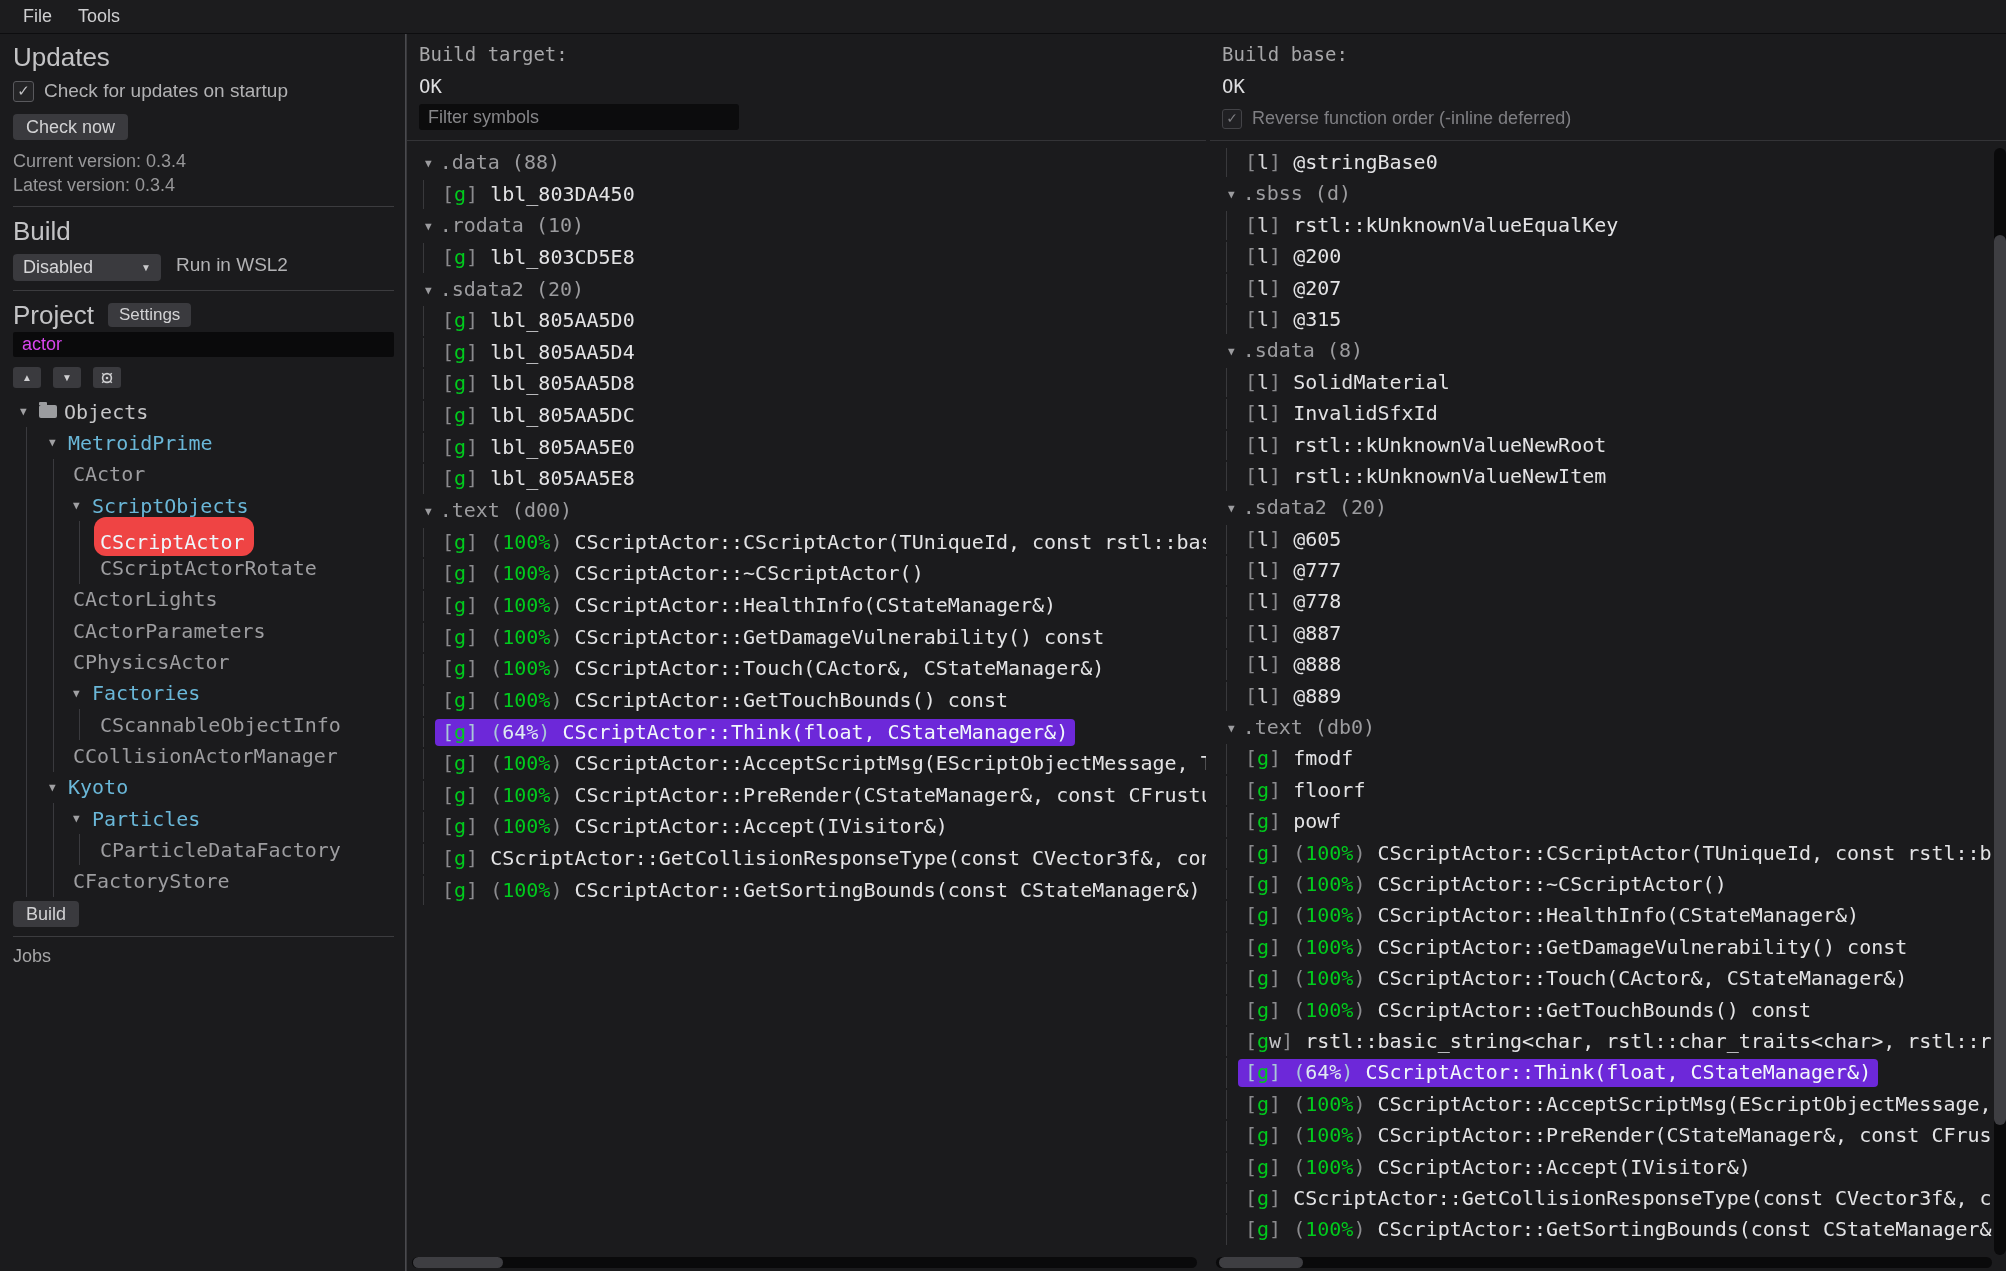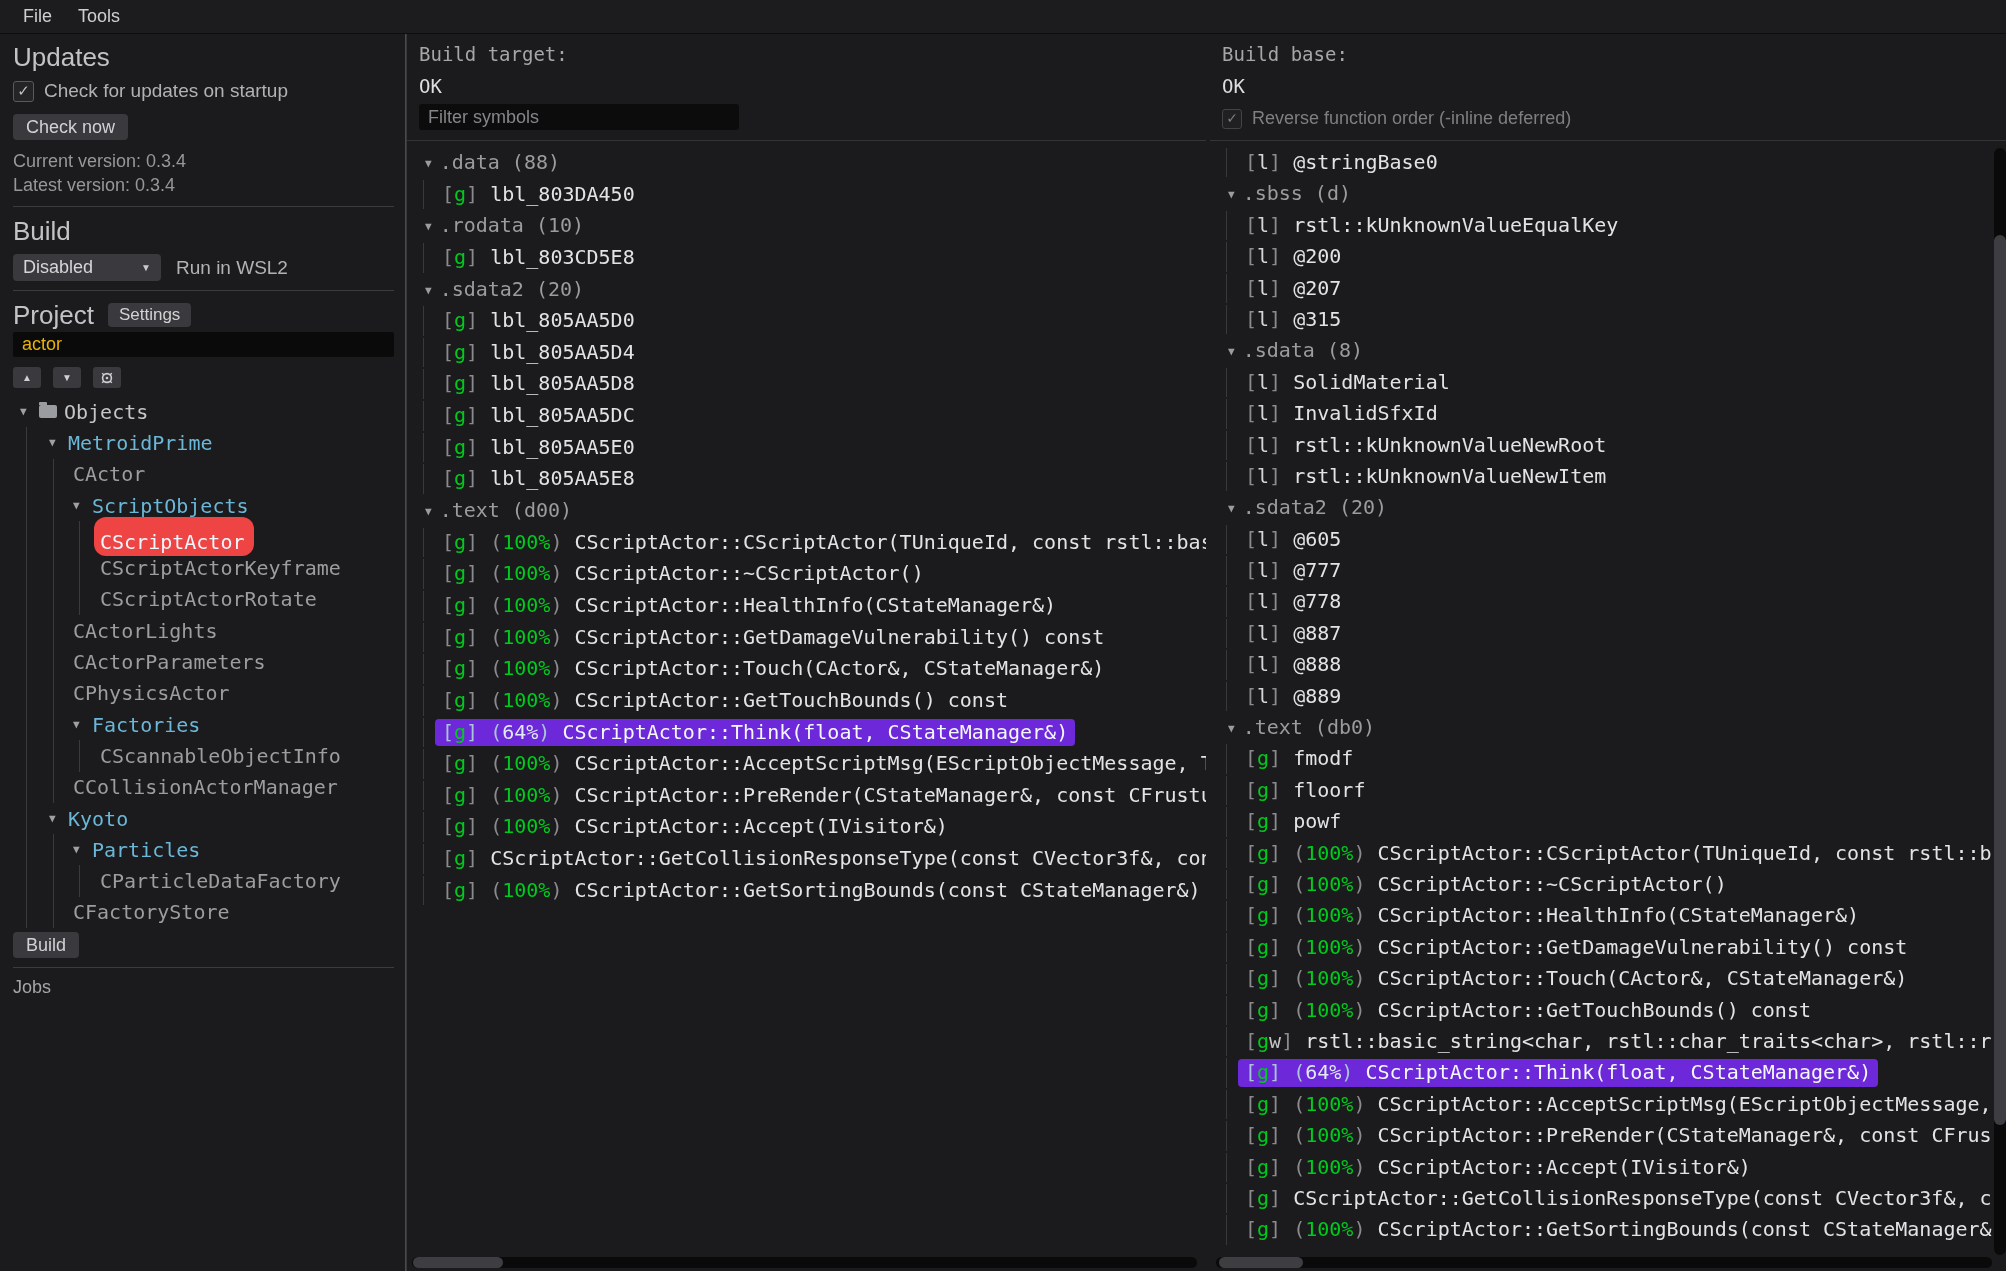--- a/index.html
+++ b/index.html
@@ -22,29 +22,29 @@
   .h1{font-size:26px;font-weight:400;color:#c3c3c5;line-height:30px;margin:2px 0 8px 0;}
   .cbrow{display:flex;align-items:center;gap:10px;height:22px;margin-bottom:12px;font-size:19px;color:#b2b2b4;}
   .cb{flex:none;width:19px;height:19px;background:#242426;border:1px solid #59595d;border-radius:3px;
     font-size:15px;line-height:18px;text-align:center;color:#c2c2c4;}
   .cb.dim{border-color:#434347;color:#7e7e82;background:#202023;}
   .btn{display:inline-block;background:#3a3a3e;color:#d2d2d4;border-radius:4px;
     font-size:18px;padding:3px 13px;line-height:20px;cursor:default;}
   .btn.small{font-size:17px;padding:2px 11px;}
   .ver{font-size:18px;line-height:24px;color:#979799;}
   .hr{border:none;border-top:1px solid #3c3c3f;margin:9px 0 9px 0;}
-  .ddrow{display:flex;align-items:center;gap:15px;margin-bottom:2px;}
+  .ddrow{display:flex;align-items:flex-start;gap:15px;margin-bottom:2px;}
   .dd{width:148px;height:27px;background:#3a3a3e;border-radius:4px;display:flex;align-items:center;
     justify-content:space-between;padding:0 10px;box-sizing:border-box;font-size:18px;color:#d6d6d8;}
   .dd .arr{font-size:10px;color:#c9c9cb;}
   .ddlabel{font-size:19px;color:#b2b2b4;}
   .prow{display:flex;align-items:center;gap:14px;height:30px;margin-bottom:2px;}
   .prow .h1{margin:0;}
   .sinput{display:block;width:381px;height:25px;background:#0a0a0b;border:none;border-radius:2px;
-    color:#eab308;font-size:18px;padding:0 9px;box-sizing:border-box;margin-bottom:10px;font-family:"Liberation Sans",sans-serif;}
+    color:#d946ef;font-size:18px;padding:0 9px;box-sizing:border-box;margin-bottom:10px;font-family:"Liberation Sans",sans-serif;}
   .navrow{display:flex;gap:12px;height:21px;margin-bottom:8px;}
   .nbtn{width:28px;height:21px;background:#3a3a3e;border-radius:3px;display:flex;align-items:center;
     justify-content:center;font-size:10px;color:#d0d0d2;}
   
   #tree{margin-top:4px;}
   .trow{position:relative;height:31.3px;display:flex;align-items:center;
     font-family:"DejaVu Sans Mono",monospace;font-size:20px;white-space:pre;}
   .tg{position:absolute;top:0;bottom:0;width:1px;background:#3a3a3e;}
   .tpad{flex:none;height:1px;}
   .ttri{flex:none;width:19px;font-size:11px;color:#a0a0a3;}
@@ -137,21 +137,20 @@
         <line x1="11.8" y1="11.8" x2="9.9" y2="9.9" stroke="#cfcfd1" stroke-width="1.4"></line>
       </svg>
     </span>
   </div>
   <div id="tree">
       <div class="trow"><span class="tpad" style="width: 7px;"></span><span class="ttri">▼</span><span class="folder"></span><span class="tlabel c-plain">Objects</span></div>
       <div class="trow"><span class="tg" style="left: 13px;"></span><span class="tpad" style="width: 36px;"></span><span class="ttri">▼</span><span class="tlabel c-blue">MetroidPrime</span></div>
       <div class="trow"><span class="tg" style="left: 13px;"></span><span class="tg" style="left: 40px;"></span><span class="tpad" style="width: 60px;"></span><span class="tlabel c-gray">CActor</span></div>
       <div class="trow"><span class="tg" style="left: 13px;"></span><span class="tg" style="left: 40px;"></span><span class="tpad" style="width: 60px;"></span><span class="ttri">▼</span><span class="tlabel c-blue">ScriptObjects</span></div>
       <div class="trow"><span class="tg" style="left: 13px;"></span><span class="tg" style="left: 40px;"></span><span class="tg" style="left: 66px;"></span><span class="tpad" style="width: 87px;"></span><span class="tlabel tsel">CScriptActor</span></div>
-      <div class="trow"><span class="tg" style="left: 13px;"></span><span class="tg" style="left: 40px;"></span><span class="tg" style="left: 66px;"></span><span class="tpad" style="width: 87px;"></span><span class="tlabel c-gray">CScriptActorKeyframe</span></div>
       <div class="trow"><span class="tg" style="left: 13px;"></span><span class="tg" style="left: 40px;"></span><span class="tg" style="left: 66px;"></span><span class="tpad" style="width: 87px;"></span><span class="tlabel c-gray">CScriptActorRotate</span></div>
       <div class="trow"><span class="tg" style="left: 13px;"></span><span class="tg" style="left: 40px;"></span><span class="tpad" style="width: 60px;"></span><span class="tlabel c-gray">CActorLights</span></div>
       <div class="trow"><span class="tg" style="left: 13px;"></span><span class="tg" style="left: 40px;"></span><span class="tpad" style="width: 60px;"></span><span class="tlabel c-gray">CActorParameters</span></div>
       <div class="trow"><span class="tg" style="left: 13px;"></span><span class="tg" style="left: 40px;"></span><span class="tpad" style="width: 60px;"></span><span class="tlabel c-gray">CPhysicsActor</span></div>
       <div class="trow"><span class="tg" style="left: 13px;"></span><span class="tg" style="left: 40px;"></span><span class="tpad" style="width: 60px;"></span><span class="ttri">▼</span><span class="tlabel c-blue">Factories</span></div>
       <div class="trow"><span class="tg" style="left: 13px;"></span><span class="tg" style="left: 40px;"></span><span class="tg" style="left: 66px;"></span><span class="tpad" style="width: 87px;"></span><span class="tlabel c-gray">CScannableObjectInfo</span></div>
       <div class="trow"><span class="tg" style="left: 13px;"></span><span class="tg" style="left: 40px;"></span><span class="tpad" style="width: 60px;"></span><span class="tlabel c-gray">CCollisionActorManager</span></div>
       <div class="trow"><span class="tg" style="left: 13px;"></span><span class="tpad" style="width: 36px;"></span><span class="ttri">▼</span><span class="tlabel c-blue">Kyoto</span></div>
       <div class="trow"><span class="tg" style="left: 13px;"></span><span class="tg" style="left: 40px;"></span><span class="tpad" style="width: 60px;"></span><span class="ttri">▼</span><span class="tlabel c-blue">Particles</span></div>
       <div class="trow"><span class="tg" style="left: 13px;"></span><span class="tg" style="left: 40px;"></span><span class="tg" style="left: 66px;"></span><span class="tpad" style="width: 87px;"></span><span class="tlabel c-gray">CParticleDataFactory</span></div>

